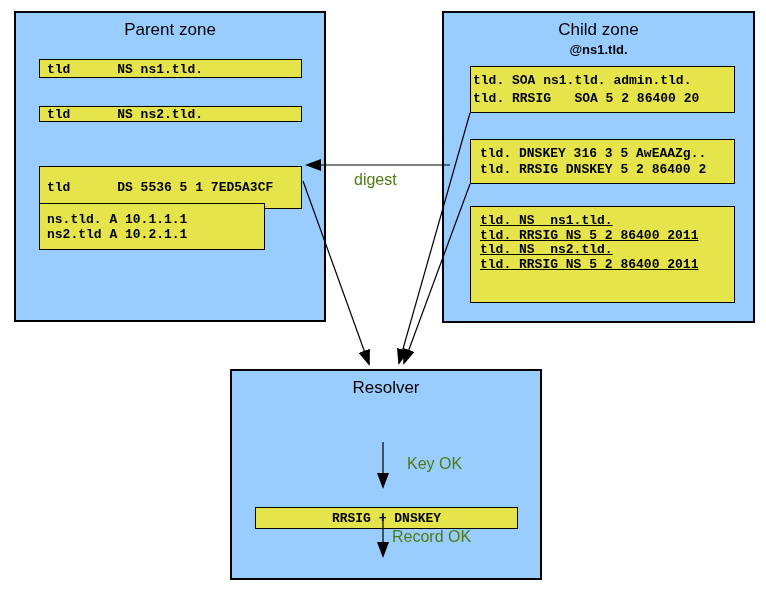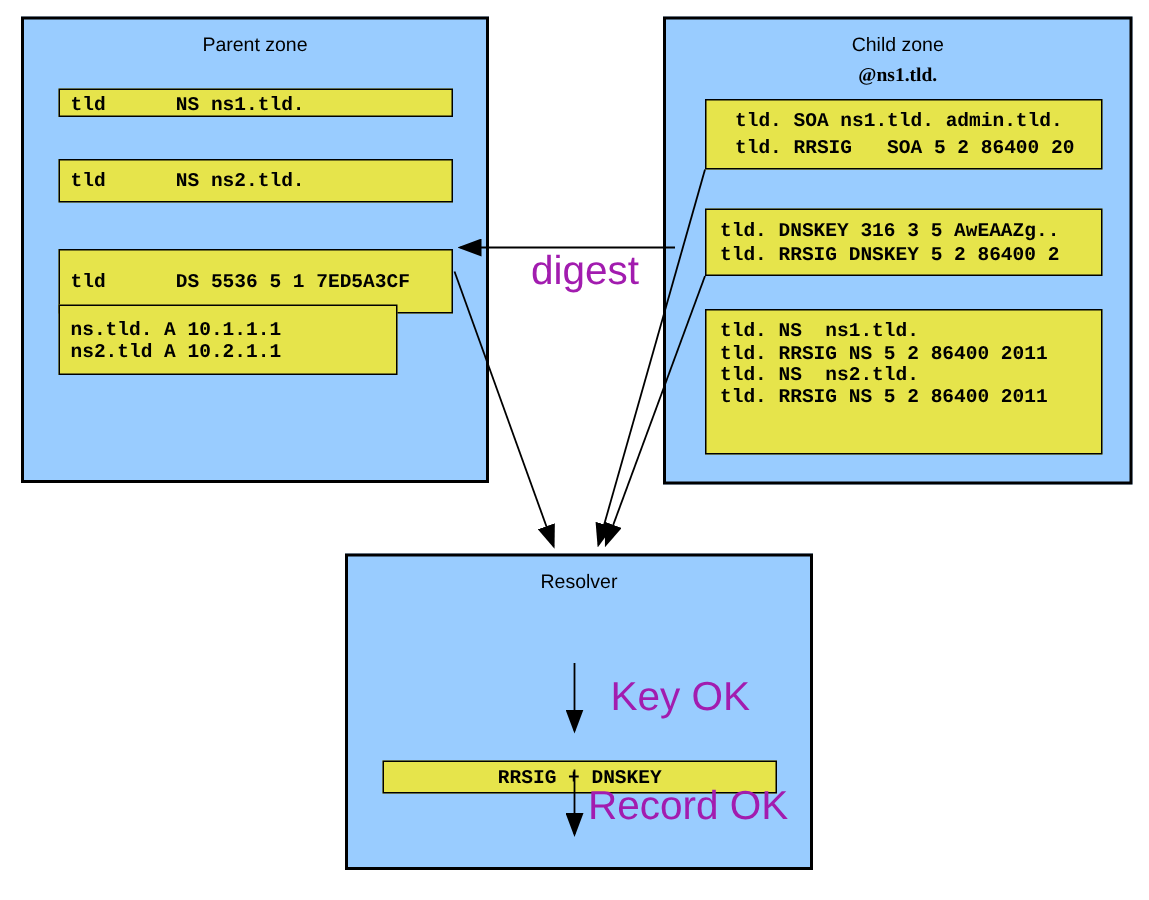--- a/index.html
+++ b/index.html
@@ -16,63 +16,63 @@
     border: 2px solid var(--line-color, #000);
     box-sizing: border-box;
   }
   #parent-zone { left: 14px; top: 11px; width: 312px; height: 311px; }
   #child-zone  { left: 442px; top: 11px; width: 313px; height: 312px; }
   #resolver    { left: 230px; top: 369px; width: 312px; height: 211px; text-decoration: underline; }
 
   .zone-title {
     position: absolute; left: 0; right: 0; top: 5px;
     text-align: center;
-    font-size: 13px; line-height: 24px; color: #000;
+    font-size: 17px; line-height: 24px; color: #000;
   }
   .zone-subtitle {
     position: absolute; left: 0; right: 0; top: 29px;
     text-align: center;
-    font-family: Liberation Serif, serif;
+    font-family: Liberation Sans, sans-serif;
     font-weight: bold; font-size: 13px; line-height: 16px; color: #000;
   }
   .rec {
     position: absolute;
     background: var(--record-fill, #e6e44b);
     border: 1.5px solid var(--line-color, #000);
     box-sizing: border-box;
     display: flex; flex-direction: column; justify-content: center;
   }
   .mono {
     font-family: "Liberation Mono", monospace;
     font-weight: bold; font-size: 13px;
     white-space: pre; color: #000;
   }
   
   #rec-p-ns1 { left: 23px; top: 46px;  width: 263px; height: 19px; padding-left: 7px; justify-content: flex-end; }
-  #rec-p-ns2 { left: 23px; top: 93px;  width: 263px; height: 29px; padding-left: 7px; }
+  #rec-p-ns2 { left: 23px; top: 93px;  width: 263px; height: 16px; padding-left: 7px; }
   #rec-p-ds  { left: 23px; top: 141px; width: 263px; height: 43px; padding-left: 7px; margin-top: 12px; }
   #rec-p-a   { left: 23px; top: 190px; width: 226px; height: 47px; padding-left: 7px; }
   #rec-p-a .mono { line-height: 15px; }
 
   
-  #rec-c-soa    { left: 26px; top: 53px;  width: 265px; height: 47px; padding-left: 19px; }
+  #rec-c-soa    { left: 26px; top: 53px;  width: 265px; height: 47px; padding-left: 2px; }
   #rec-c-soa .mono { line-height: 18px; }
   #rec-c-dnskey { left: 26px; top: 126px; width: 265px; height: 45px; padding-left: 9px; }
   #rec-c-dnskey .mono { line-height: 16px; }
   #rec-c-ns     { left: 26px; top: 193px; width: 265px; height: 97px; padding-left: 9px;
                   justify-content: flex-start; padding-top: 7px; }
-  #rec-c-ns .mono { line-height: 14.5px; }
+  #rec-c-ns .mono { line-height: 14.5px; text-decoration: underline; }
 
   
   #rec-r-check1 { left: 23px; top: 49px;  width: 263px; height: 22px; align-items: center; }
   #rec-r-check2 { left: 23px; top: 136px; width: 263px; height: 22px; align-items: center; }
 
   .float-label {
     position: absolute;
-    font-size: 27px; line-height: 22px; color: #a21caf;
+    font-size: 16px; line-height: 22px; color: #4d7c0f;
     white-space: nowrap;
     text-align: right;
   }
   #label-digest    { left: 354px; top: 169px; }
   #label-key-ok    { left: 407px; top: 453px; }
   #label-record-ok { left: 392px; top: 526px; }
 
   #arrows {
     position: absolute; left: 0; top: 0;
     width: 766px; height: 600px;

